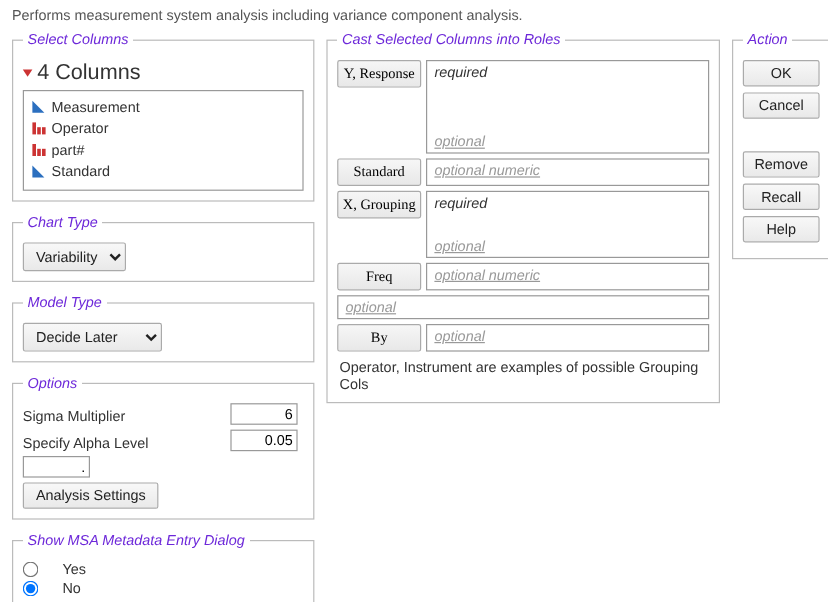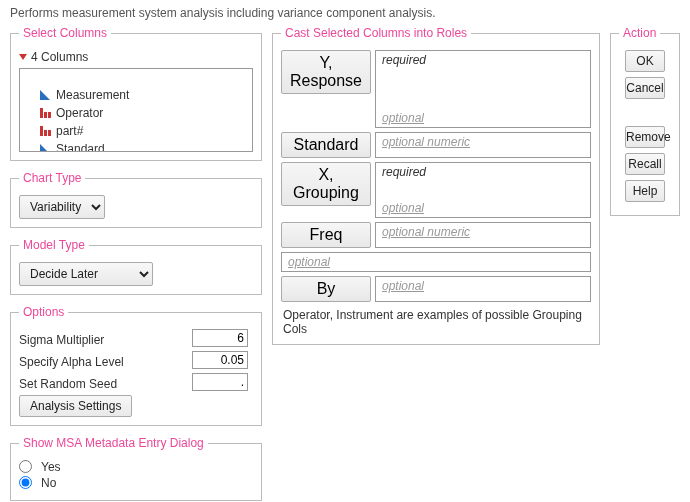--- a/index.html
+++ b/index.html
@@ -3,47 +3,47 @@
 <meta charset="utf-8">
 <style>
 * { box-sizing: border-box; margin: 0; padding: 0; }
 body { font-family: "Segoe UI", Arial, sans-serif; font-size: 12px; color: #333; background: #fff; padding: 6px 10px 10px 10px; width: 690px; }
 .desc { color: #555; margin-bottom: 6px; font-size: 12px; }
 .layout { display: flex; gap: 10px; align-items: flex-start; }
 .col-left { width: 252px; display: flex; flex-direction: column; gap: 10px; }
 .col-mid { flex: 1; }
 .col-right { width: 70px; }
 fieldset { border: 1px solid #bbb; padding: 10px 8px 8px 8px; position: relative; }
-legend { font-size: 12px; color: #ec4899; padding: 0 4px; }
-.disclosure { display: flex; align-items: center; gap: 4px; margin-bottom: 4px; font-size: 12px; }
+legend { font-size: 12px; color: #6d28d9; padding: 0 4px; font-style: italic; }
+.disclosure { display: flex; align-items: center; gap: 4px; margin-bottom: 4px; font-size: 18px; }
 .tri { width: 0; height: 0; border-left: 4px solid transparent; border-right: 4px solid transparent; border-top: 6px solid #c33; display: inline-block; }
-.col-list { border: 1px solid #999; background: #fff; height: 84px; overflow: auto; padding: 17px; }
+.col-list { border: 1px solid #999; background: #fff; height: 84px; overflow: auto; padding: 4px; }
 .col-item { display: flex; align-items: center; gap: 5px; padding: 1px 2px; line-height: 16px; }
 .glyph { width: 12px; height: 12px; display: inline-flex; align-items: center; justify-content: center; }
 .tri-blue { width:0; height:0; border-bottom: 10px solid #2b6fbf; border-right: 10px solid transparent; }
 .bars-red { width: 10px; height: 10px; position: relative; }
 .bars-red::before, .bars-red::after { content:""; position:absolute; bottom:0; background:#c33; width:3px; }
 .bars-red::before { left:0; height:10px; }
 .bars-red::after { left:4px; height:6px; box-shadow: 4px 0 0 0 #c33; }
 .btn, select { background: linear-gradient(#f8f8f8,#e9e9e9); border: 1px solid #aaa; border-radius: 2px; font-size: 12px; color: #222; padding: 3px 10px; cursor: pointer; font-family: inherit; }
-.btn.wide { width: 40px; text-align: center; padding: 3px 0; margin-bottom: 5px; }
+.btn.wide { width: 64px; text-align: center; padding: 3px 0; margin-bottom: 5px; }
 select { padding: 3px 6px; }
-select.model { width: 134px; }
+select.model { width: 116px; }
 .opt-row { display: flex; align-items: flex-end; margin-bottom: 4px; gap: 45px; }
 .opt-label { width: 128px; }
 .opt-input { width: 56px; border: 1px solid #999; font-size: 12px; padding: 1px 3px; text-align: right; font-family: inherit; }
 .role-row { display: flex; align-items: stretch; margin-bottom: 4px; gap: 4px; }
-.role-btn { width: 90px; font-size: 16px; text-align: center; padding: 3px 2px; align-self: flex-start; background: linear-gradient(#f6f6f6,#e8e8e8); border:1px solid #aaa; border-radius:2px; cursor:pointer; }
+.role-btn { width: 70px; font-size: 12px; text-align: center; padding: 3px 2px; align-self: flex-start; background: linear-gradient(#f6f6f6,#e8e8e8); border:1px solid #aaa; border-radius:2px; cursor:pointer;font-family:Liberation Serif, serif; }
 .role-box { flex:1; border:1px solid #999; background:#fff; padding: 2px 6px; font-size: 12px; display:flex; flex-direction:column; justify-content:space-between; }
 .role-box.tall { height: 78px; }
 .role-box.med { height: 56px; }
 .role-box .req { font-style: italic; color: #333; }
 .role-box .opt { font-style: italic; color: #999; text-decoration: underline; }
 .hint { font-size: 12px; color: #333; margin-top: 6px; padding-left: 2px; }
-.radio-row { display:flex; align-items:flex-start; gap:9px; margin-bottom:2px; }
+.radio-row { display:flex; align-items:center; gap:20px; margin-bottom:2px; }
 .action-group { display:flex; flex-direction:column; align-items:center; }
 .action-gap { height: 22px; }
 </style>
 </head>
 <body>
 
 <div class="desc">Performs measurement system analysis including variance component analysis.</div>
 
 <div class="layout">
   <div class="col-left">
@@ -99,21 +99,20 @@
       <legend>Options</legend>
       <div class="opt-row">
         <span class="opt-label">Sigma Multiplier</span>
         <input class="opt-input" value="6" style="">
       </div>
       <div class="opt-row">
         <span class="opt-label">Specify Alpha Level</span>
         <input class="opt-input" value="0.05" style="">
       </div>
       <div class="opt-row">
-        <span class="opt-label">Set Random Seed</span>
         <input class="opt-input" value="." style="">
       </div>
       <button class="btn">Analysis Settings</button>
     </fieldset>
 
     <fieldset>
       <legend>Show MSA Metadata Entry Dialog</legend>
       <label class="radio-row">
         <input type="radio" name="msa" style="">
         <span>Yes</span>

